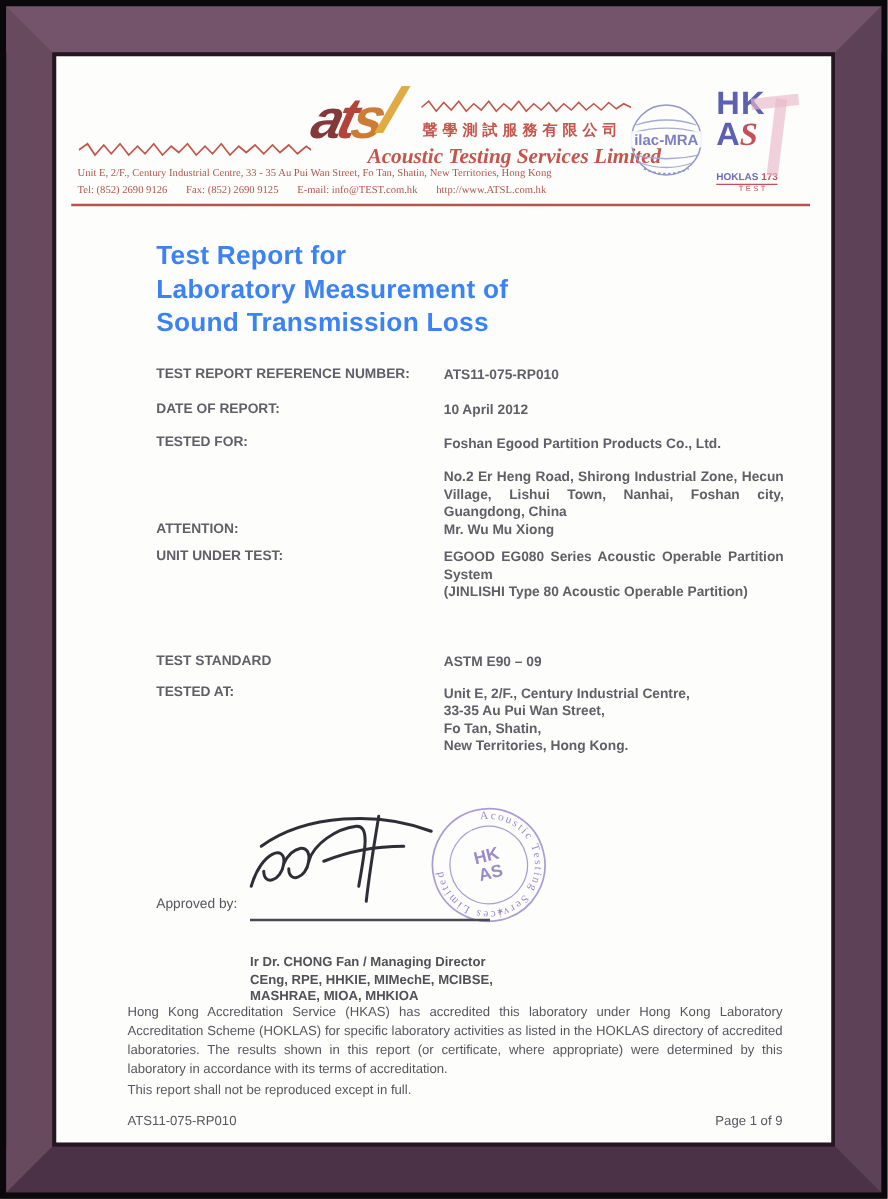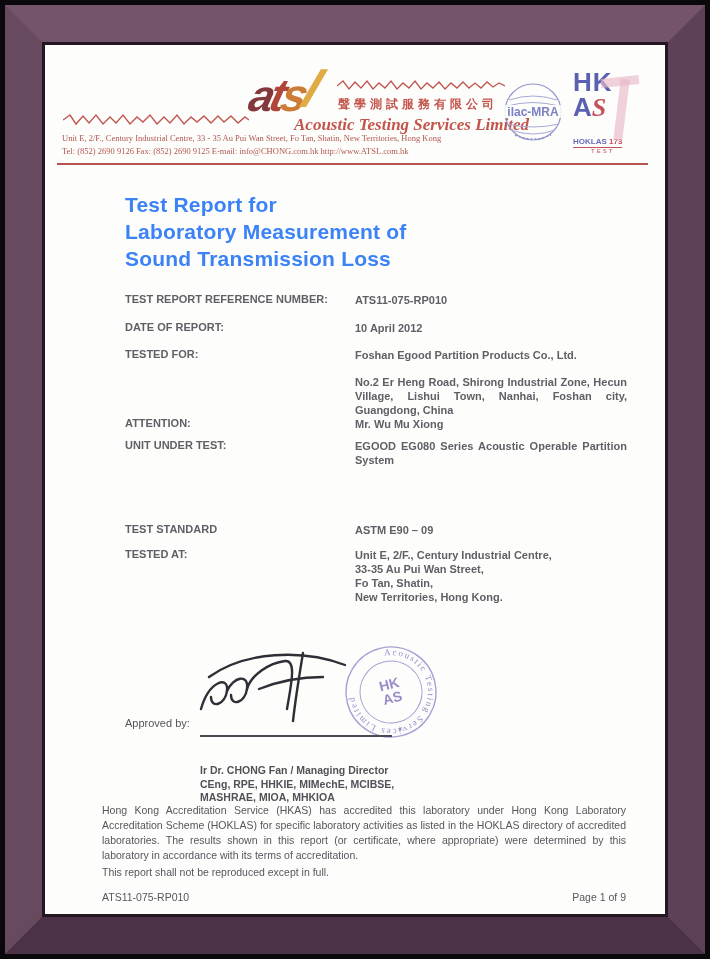--- a/index.html
+++ b/index.html
@@ -27,21 +27,21 @@
   .atsl .l3 { color:#cd7c38; font-size:46px; }
   .atsl .l4 { color:#e0ab45; font-size:52px; transform:translateY(-4px) skewX(-8deg); }
   .cjk-name { position:absolute; left:293px; top:51px; color:#c4554c; font-weight:bold;
               font-size:12px; letter-spacing:4px; white-space:nowrap; }
   .script-name { position:absolute; left:249px; top:70px; color:#c4554c;
                  font-family:"Liberation Serif", serif; font-style:italic; font-weight:bold;
                  font-size:17px; white-space:nowrap; }
   .addr { position:absolute; left:17px; top:88px; color:#b2564e; font-size:8.5px;
           font-family:"Liberation Serif", serif; white-space:nowrap; }
   .contact { position:absolute; left:17px; top:101px; color:#b2564e; font-size:8.5px;
-             font-family:"Liberation Serif", serif; display:flex; gap:2px; white-space:nowrap; }
+             font-family:"Liberation Serif", serif; display:flex; gap:15px; white-space:nowrap; }
   .hdr-rule { position:absolute; left:12px; top:118px; width:591px; height:2px; background:#b5544c; }
 
   
   .ilac { position:absolute; left:455px; top:27px; }
   
   .hkas { position:absolute; left:528px; top:26px; width:74px; text-align:left; }
   .hkas-letters { position:relative; width:64px; }
   .hkas-hk { font-size:26px; font-weight:900; color:#5c60b0; letter-spacing:1px; line-height:22px; }
   .hkas-a  { font-size:26px; font-weight:900; color:#5c60b0; line-height:24px; }
   .hkas-s  { font-size:26px; font-weight:bold; font-style:italic; color:#c4505c;
@@ -103,21 +103,21 @@
         <polyline points="0,8 6,3 12,11 18,4 24,10 30,3 36,11 42,5 48,10 54,3 60,11 66,5 72,10 78,3 84,11 90,5 96,10 102,4 108,11 114,5 120,10 126,4 132,10 138,5 144,10 150,4 156,9 162,5 168,8" fill="none" stroke="#c0564e" stroke-width="1.3"></polyline>
       </svg>
 
       <div class="cjk-name">聲學測試服務有限公司</div>
       <div class="script-name">Acoustic Testing Services Limited</div>
 
       <div class="addr">Unit E, 2/F., Century Industrial Centre, 33 - 35 Au Pui Wan Street, Fo Tan, Shatin, New Territories, Hong Kong</div>
       <div class="contact">
         <span>Tel: (852) 2690 9126</span>
         <span>Fax: (852) 2690 9125</span>
-        <span>E-mail: info@CHONG.com.hk</span>
+        <span>E-mail: info@TEST.com.hk</span>
         <span>http://www.ATSL.com.hk</span>
       </div>
 
       <svg class="ilac" width="66" height="88" viewBox="0 0 66 88">
         <circle cx="33" cy="40" r="28" fill="none" stroke="#9296ca" stroke-width="1.2"></circle>
         <path d="M9,28 Q33,20 57,28" fill="none" stroke="#a6aad4" stroke-width="1"></path>
         <path d="M7,34 Q33,27 59,34" fill="none" stroke="#a6aad4" stroke-width="1"></path>
         <path d="M7,52 Q33,58 59,52" fill="none" stroke="#a6aad4" stroke-width="1"></path>
         <path d="M11,58 Q33,66 55,58" fill="none" stroke="#a6aad4" stroke-width="1"></path>
         <path d="M15,63 Q33,71 51,63" fill="none" stroke="#8f93c8" stroke-width="1.4" stroke-dasharray="2,2"></path>
@@ -157,20 +157,21 @@
 
     <div class="flabel" style="top:303px">TESTED FOR:</div>
     <div class="fval" style="top:303px">Foshan Egood Partition Products Co., Ltd.</div>
     <div class="fval just" style="top:330px">No.2 Er Heng Road, Shirong Industrial Zone, Hecun Village, Lishui Town, Nanhai, Foshan city, Guangdong, China</div>
 
     <div class="flabel" style="top:372px">ATTENTION:</div>
     <div class="fval" style="top:372px">Mr. Wu Mu Xiong</div>
 
     <div class="flabel" style="top:394px">UNIT UNDER TEST:</div>
     <div class="fval just" style="top:394px">EGOOD EG080 Series Acoustic Operable Partition System</div>
+    <div class="fval just" style="top:422px">(JINLISHI Type 80 Acoustic Operable Partition)</div>
 
     <div class="flabel" style="top:478px">TEST STANDARD</div>
     <div class="fval" style="top:478px">ASTM E90 – 09</div>
 
     <div class="flabel" style="top:503px">TESTED AT:</div>
     <div class="fval" style="top:503px">
       <div>Unit E, 2/F., Century Industrial Centre,</div>
       <div>33-35 Au Pui Wan Street,</div>
       <div>Fo Tan, Shatin,</div>
       <div>New Territories, Hong Kong.</div>

